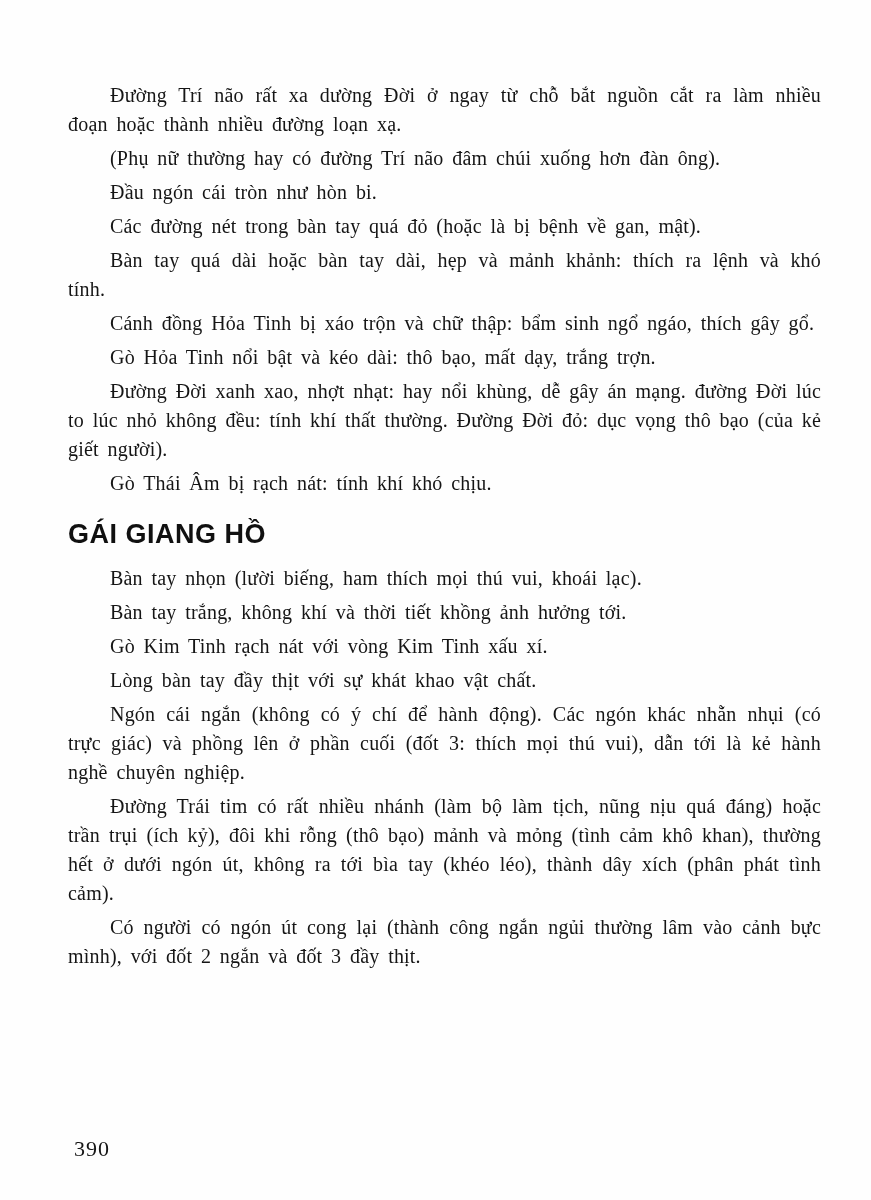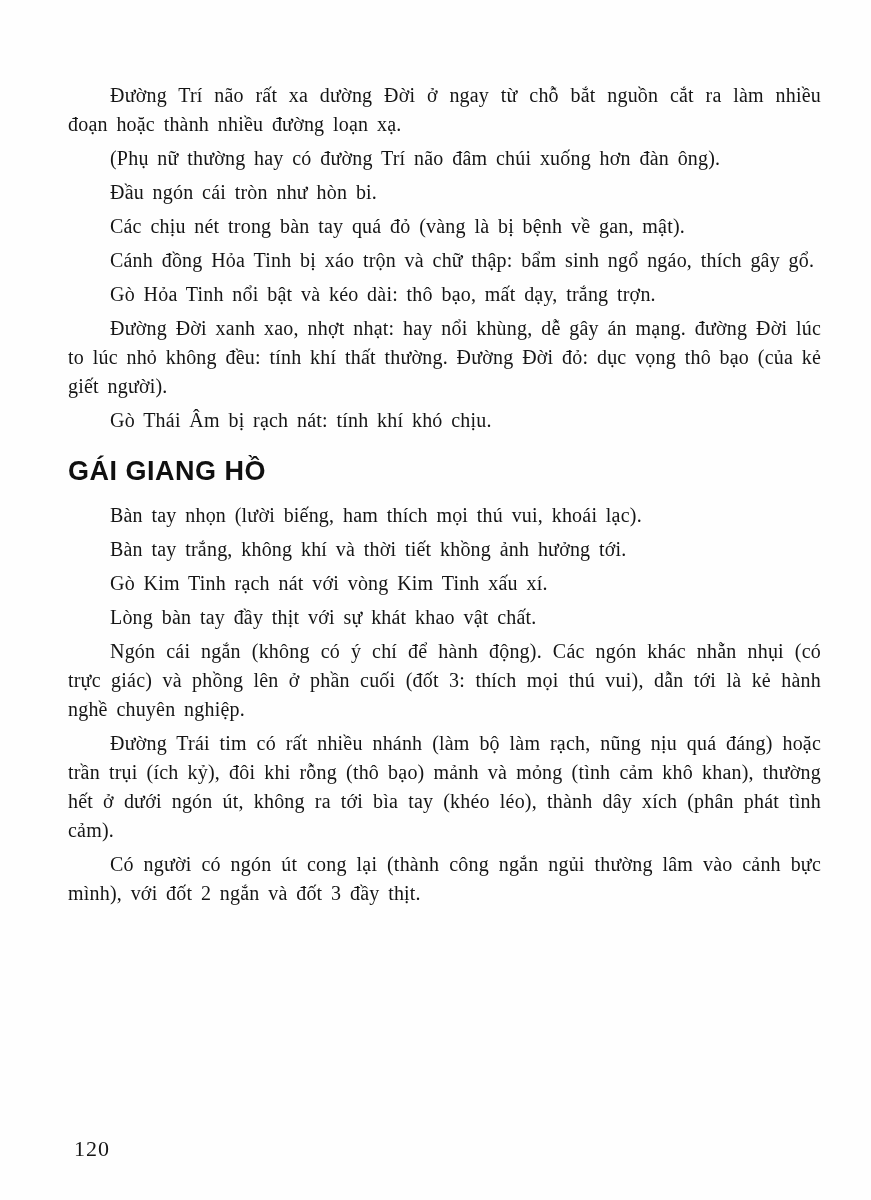--- a/index.html
+++ b/index.html
@@ -58,32 +58,33 @@
 <body>
 
 <div class="page">
   <div class="content">
 
     <p>Đường Trí não rất xa dường Đời ở ngay từ chỗ bắt nguồn cắt ra làm nhiều đoạn hoặc thành nhiều đường loạn xạ.</p>
     <p>(Phụ nữ thường hay có đường Trí não đâm chúi xuống hơn đàn ông).</p>
 
 
     <p>Đầu ngón cái tròn như hòn bi.</p>
-    <p>Các chịu nét trong bàn tay quá đỏ (vàng là bị bệnh về gan, mật).</p>
+    <p>Các đường nét trong bàn tay quá đỏ (hoặc là bị bệnh về gan, mật).</p>
+    <p>Bàn tay quá dài hoặc bàn tay dài, hẹp và mảnh khảnh: thích ra lệnh và khó tính.</p>
     <p>Cánh đồng Hỏa Tinh bị xáo trộn và chữ thập: bẩm sinh ngổ ngáo, thích gây gổ.</p>
     <p>Gò Hỏa Tinh nổi bật và kéo dài: thô bạo, mất dạy, trắng trợn.</p>
     <p>Đường Đời xanh xao, nhợt nhạt: hay nổi khùng, dễ gây án mạng. đường Đời lúc to lúc nhỏ không đều: tính khí thất thường. Đường Đời đỏ: dục vọng thô bạo (của kẻ giết người).</p>
     <p>Gò Thái Âm bị rạch nát: tính khí khó chịu.</p>
 
     <h2 class="section-heading">GÁI GIANG HỒ</h2>
 
     <p>Bàn tay nhọn (lười biếng, ham thích mọi thú vui, khoái lạc).</p>
     <p>Bàn tay trắng, không khí và thời tiết khồng ảnh hưởng tới.</p>
     <p>Gò Kim Tinh rạch nát với vòng Kim Tinh xấu xí.</p>
     <p>Lòng bàn tay đầy thịt với sự khát khao vật chất.</p>
     <p>Ngón cái ngắn (không có ý chí để hành động). Các ngón khác nhẵn nhụi (có trực giác) và phồng lên ở phần cuối (đốt 3: thích mọi thú vui), dẫn tới là kẻ hành nghề chuyên nghiệp.</p>
-    <p>Đường Trái tim có rất nhiều nhánh (làm bộ làm rạch, nũng nịu quá đáng) hoặc trần trụi (ích kỷ), đôi khi rỗng (thô bạo) mảnh và mỏng (tình cảm khô khan), thường hết ở dưới ngón út, không ra tới bìa tay (khéo léo), thành dây xích (phân phát tình cảm).</p>
+    <p>Đường Trái tim có rất nhiều nhánh (làm bộ làm tịch, nũng nịu quá đáng) hoặc trần trụi (ích kỷ), đôi khi rỗng (thô bạo) mảnh và mỏng (tình cảm khô khan), thường hết ở dưới ngón út, không ra tới bìa tay (khéo léo), thành dây xích (phân phát tình cảm).</p>
     <p>Có người có ngón út cong lại (thành công ngắn ngủi thường lâm vào cảnh bực mình), với đốt 2 ngắn và đốt 3 đầy thịt.</p>
 
   </div>
 
-  <div class="page-number">120</div>
+  <div class="page-number">390</div>
 </div>
 
 </body></html>

